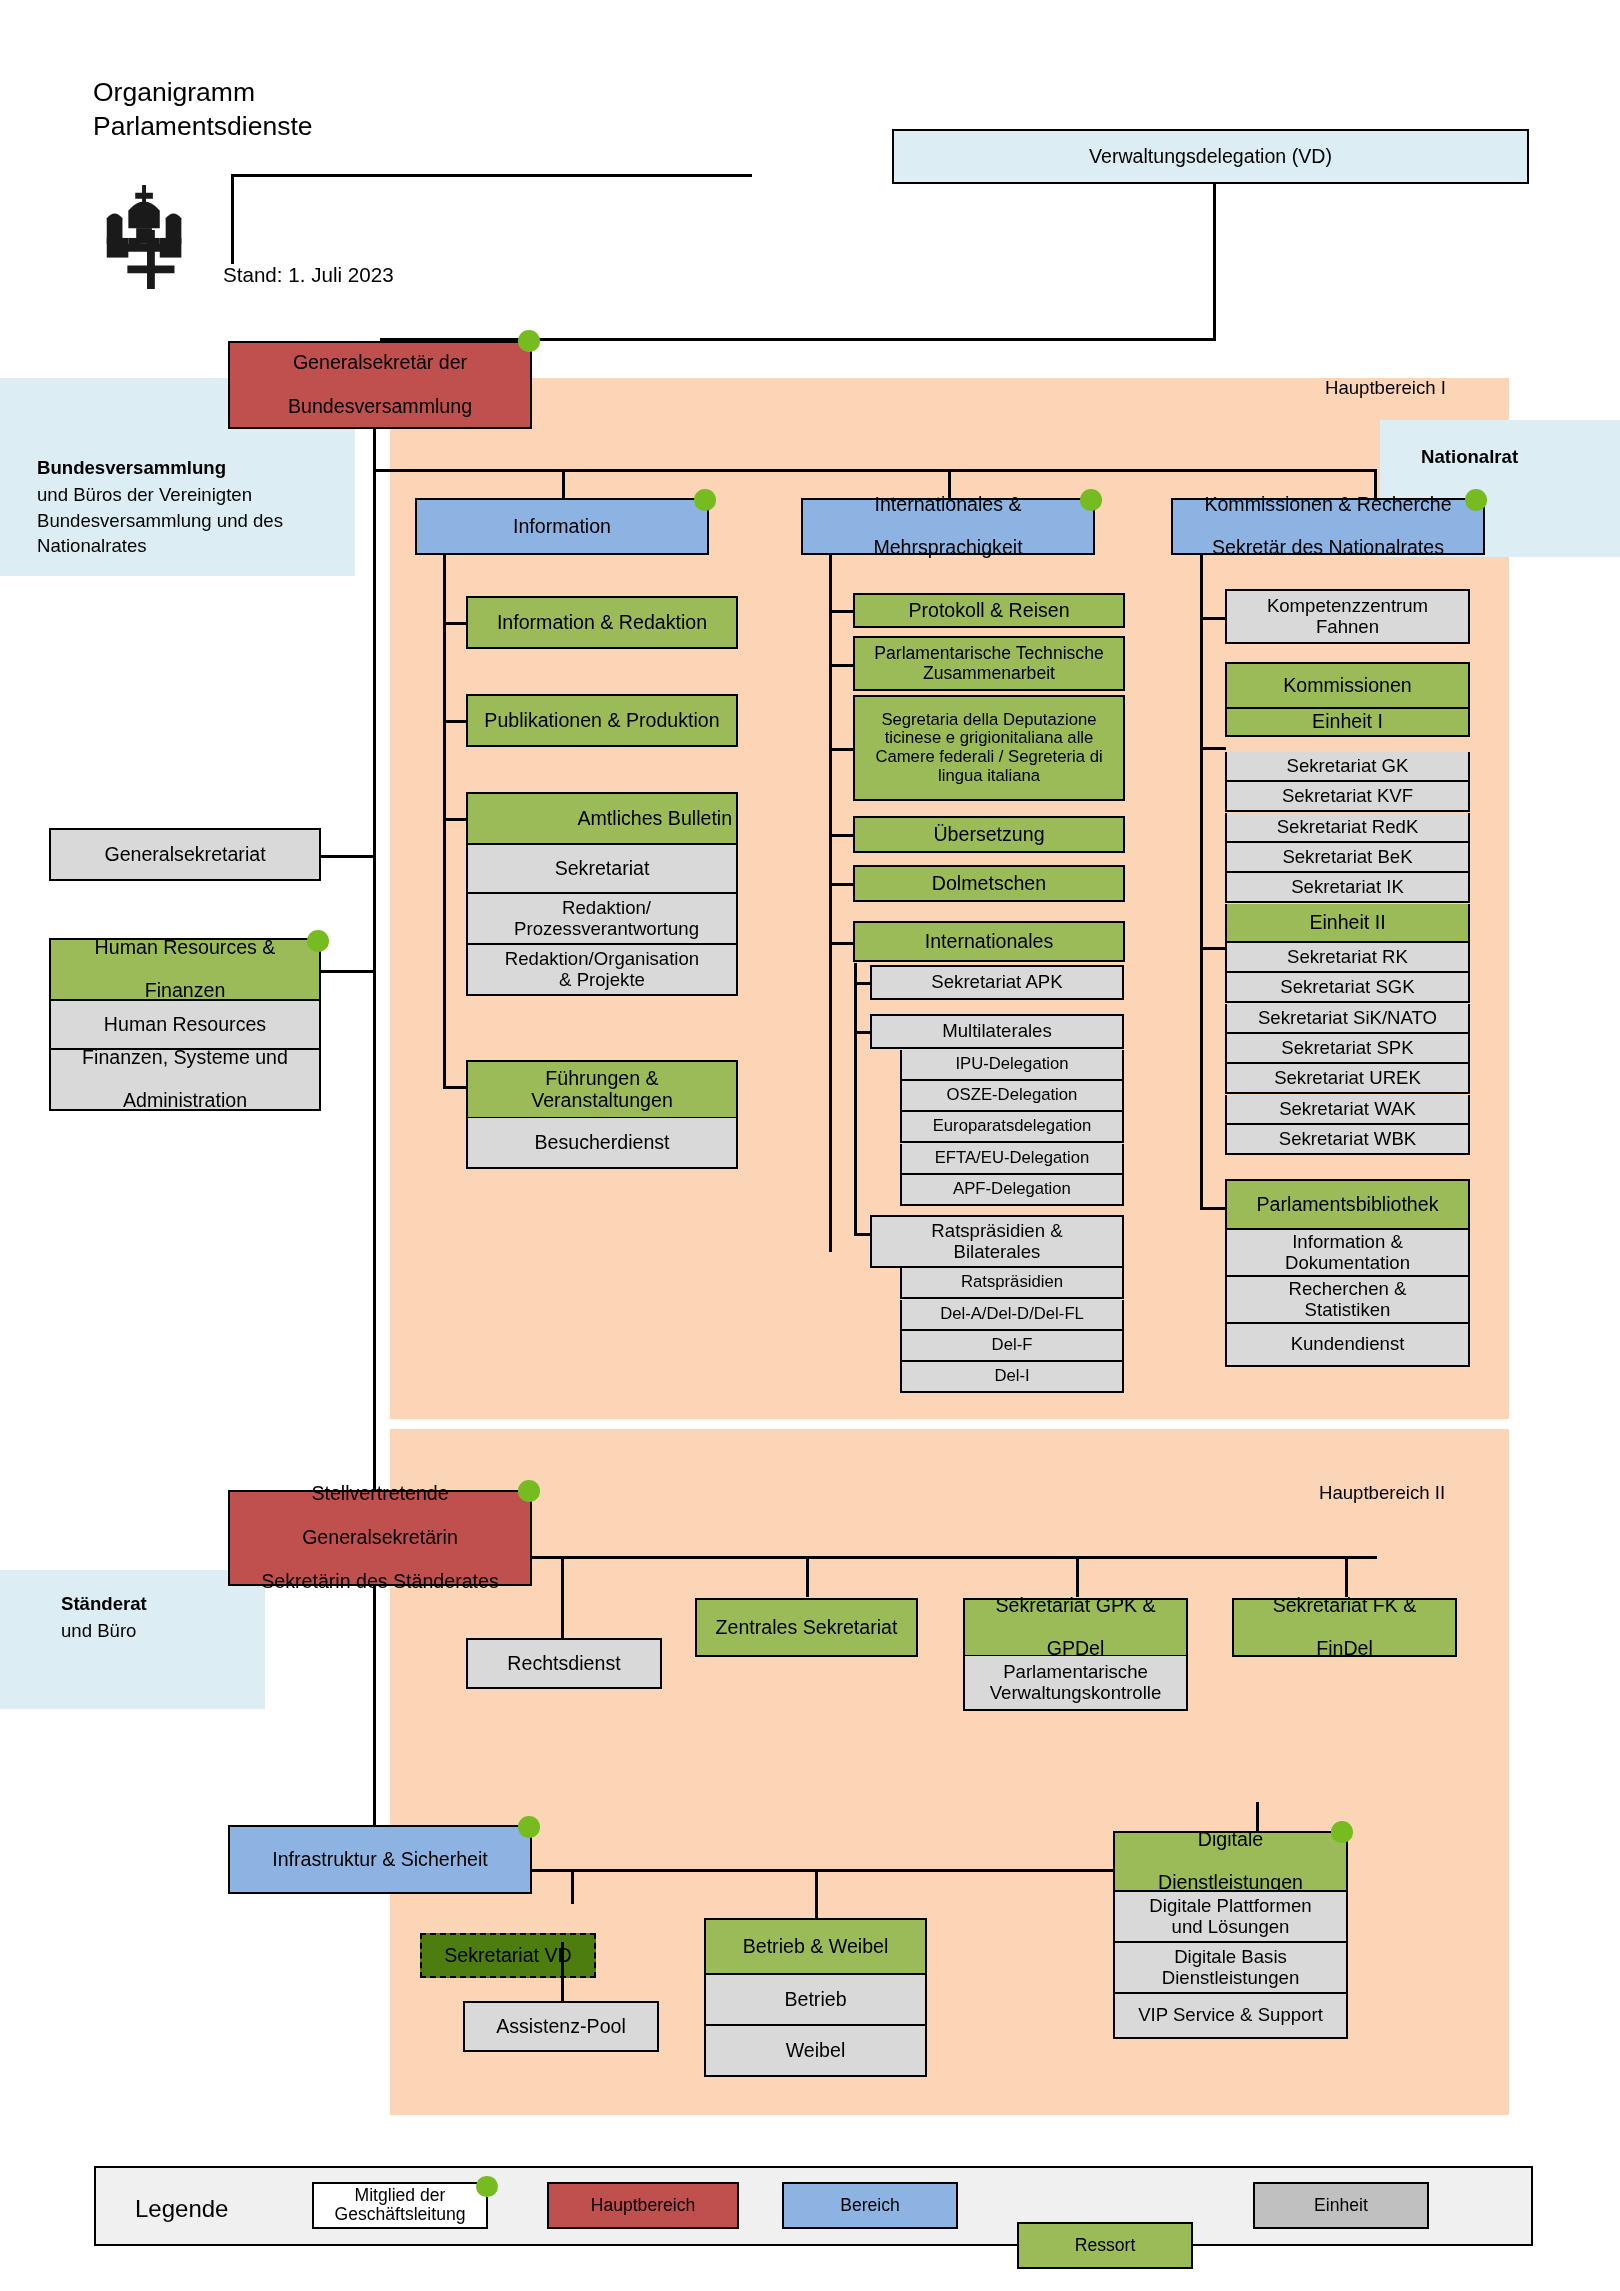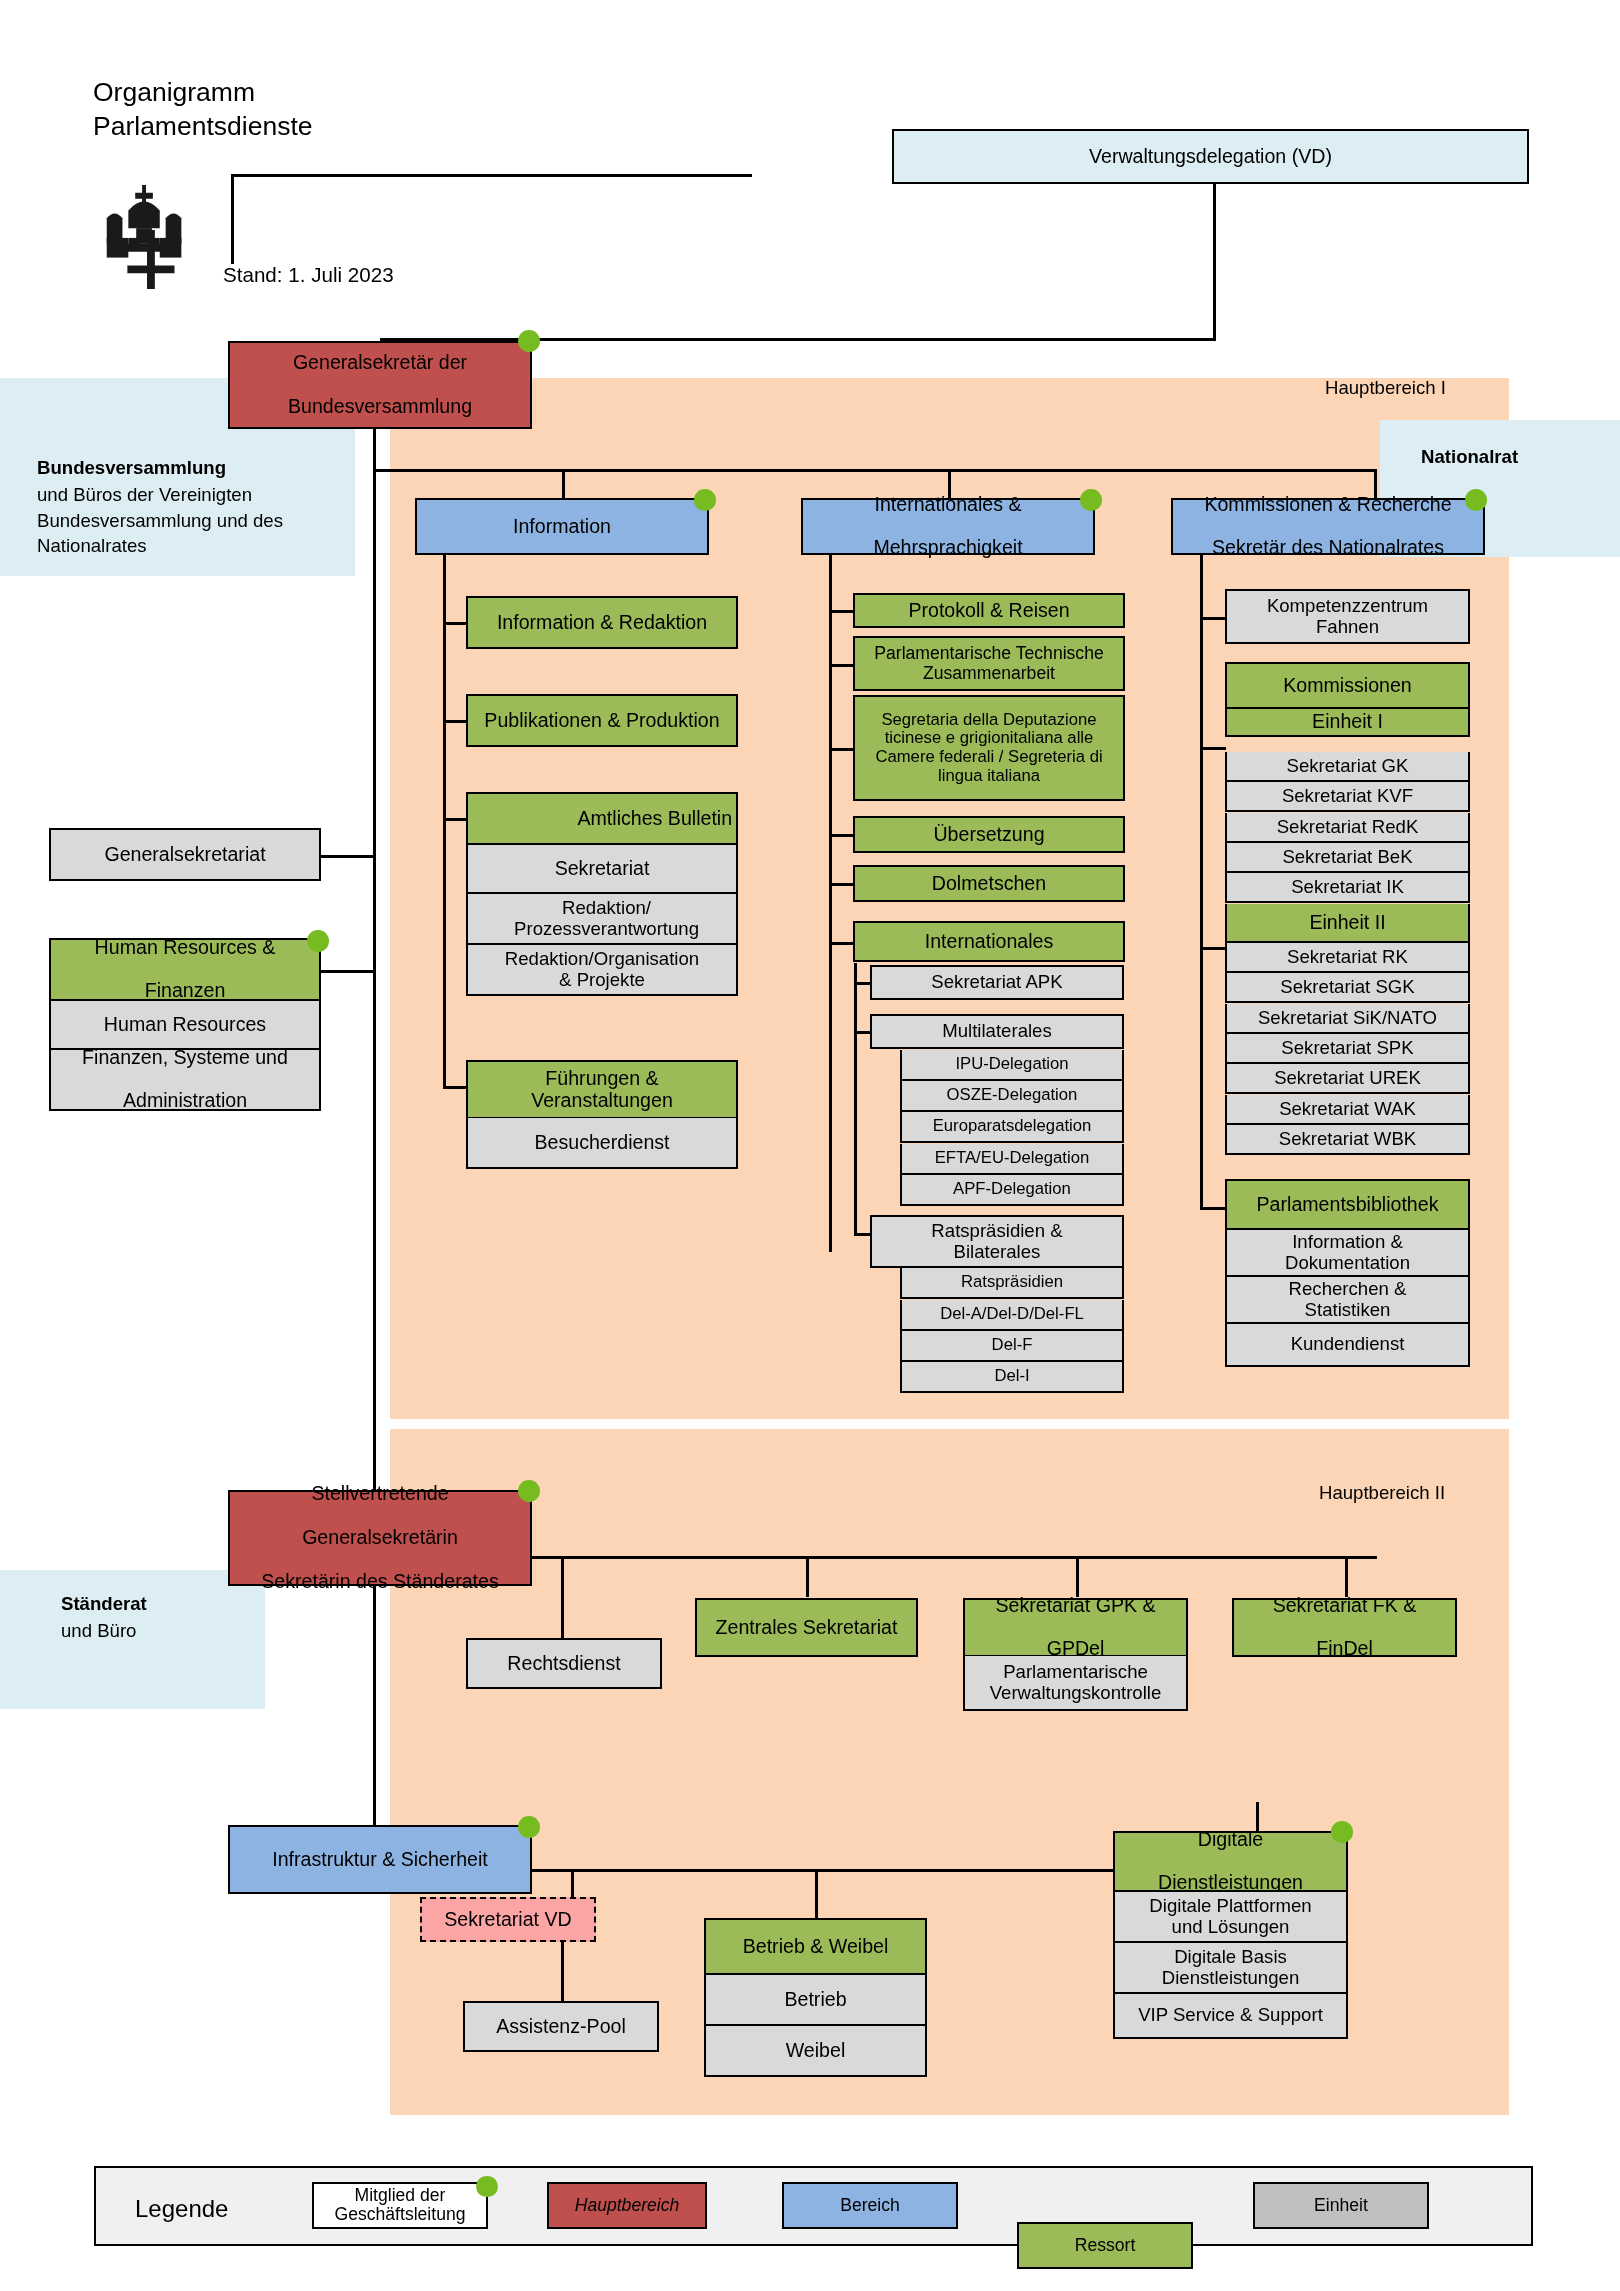--- a/index.html
+++ b/index.html
@@ -11,21 +11,21 @@
   .box{position:absolute;box-sizing:border-box;border:2.9px solid #000;display:flex;align-items:center;
        justify-content:center;text-align:center;line-height:1.12;padding:2px 3.9px;}
   .box span{display:block;width:100%;}
 
   .c-haupt{background:#c0504d;}
   .c-bereich{background:#8db3e2;}
   .c-ressort{background:#9bbb59;}
   .c-einheit{background:#d9d9d9;}
   .c-light{background:#dceef3;}
   .c-white{background:#ffffff;}
-  .dashed{border:2.9px dashed #000;background:#fca5a5;}
+  .dashed{border:2.9px dashed #000;background:#4d7c0f;margin-top:36px;}
 
   
   .stack-mid{border-top-width:0;}
 
   
   .zone-orange{background:#fbd5b5;}
   .zone-blue{background:#dceef3;}
 
   .zone-label{position:absolute;font-size:18.6px;}
   .zone-label.bold{font-weight:bold;}
@@ -433,21 +433,21 @@
     <div class="lg-label">Legende</div>
 
     <div class="lg-chip c-white" style="left:216px;width:176px;">
       <span>
         <span>Mitglied der</span><br>
         <span>Geschäftsleitung</span>
       </span>
     </div>
     <div class="dot" style="left:380px;top:7.8px;"></div>
 
-    <div class="lg-chip c-haupt" style="left:451px;width:160px;font-style:italic;">
+    <div class="lg-chip c-haupt" style="left:451px;width:192px;">
       <span>Hauptbereich</span>
     </div>
     <div class="lg-chip c-bereich" style="left:686px;width:176px;">
       <span>Bereich</span>
     </div>
     <div class="lg-chip c-ressort" style="left:921px;width:176px;margin-top:40px;">
       <span>Ressort</span>
     </div>
     <div class="lg-chip" style="left:1157px;width:176px;background:#c0c0c0;">
       <span>Einheit</span>

